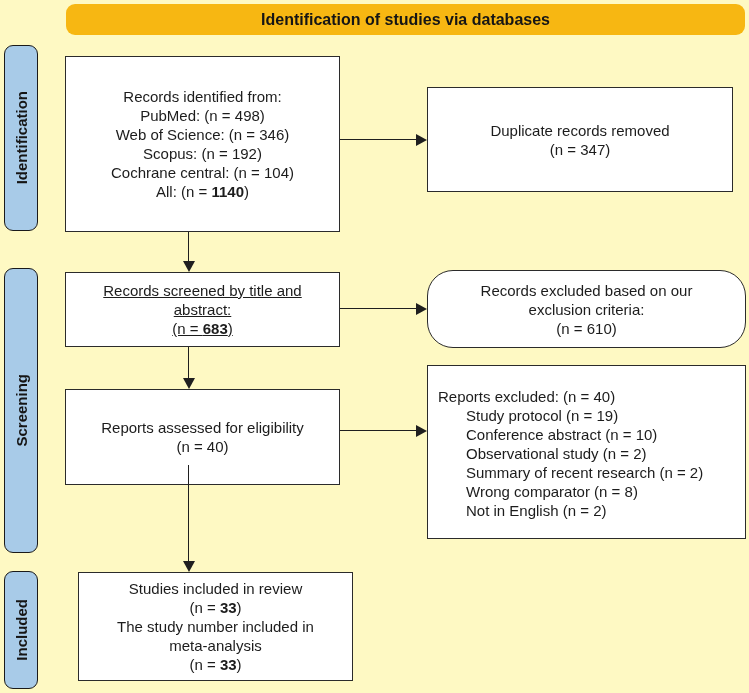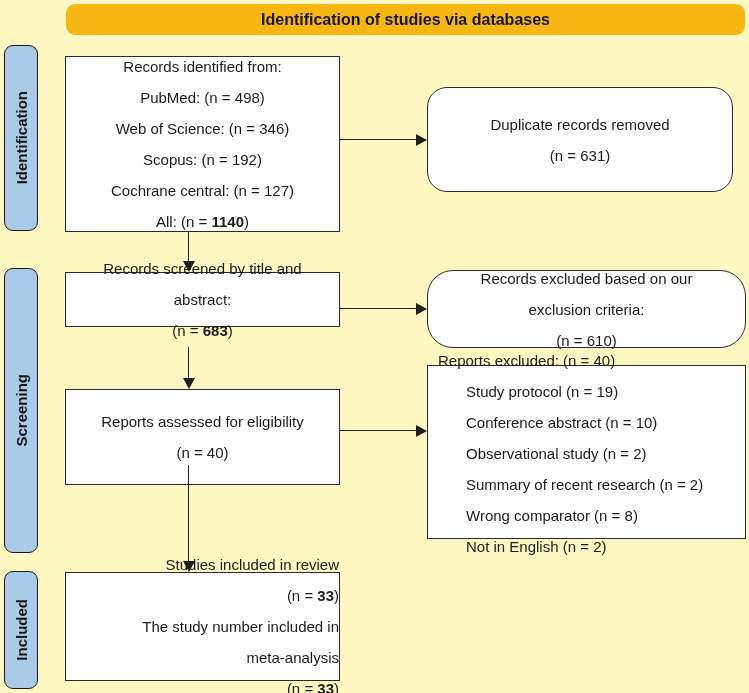--- a/index.html
+++ b/index.html
@@ -48,21 +48,20 @@
   .box {
     position: absolute;
     background: #ffffff;
     border: 1.6px solid var(--box-border);
     box-sizing: border-box;
     display: flex; flex-direction: column;
     align-items: center; justify-content: center;
     text-align: center;
     font-size: 15px;
     line-height: 19px;
-    gap: 12px;
   }
   .box.align-left {
     align-items: stretch;
     justify-content: center;
     text-align: left;
     padding: 8px 22px 6px 10px;
   }
   .line { white-space: nowrap; }
   .line.indent { padding-left: 28px; }
   .bold { font-weight: bold; }
@@ -108,46 +107,46 @@
   </div>
   <div class="stage" style="top:571px;height:118px;">
     <span class="vtext">Included</span>
   </div>
 
   <div class="box" style="left:65px;top:56px;width:275px;height:176px;">
       <div class="line"><span>Records identified from:</span></div>
       <div class="line"><span>PubMed: (n = 498)</span></div>
       <div class="line"><span>Web of Science: (n = 346)</span></div>
       <div class="line"><span>Scopus: (n = 192)</span></div>
-      <div class="line"><span>Cochrane central: (n = 127)</span></div>
+      <div class="line"><span>Cochrane central: (n = 104)</span></div>
       <div class="line"><span>All: (n = </span><span class="bold">1140</span><span>)</span></div>
     </div>
 
-  <div class="box" style="left:65px;top:272px;width:275px;height:55px;">
+  <div class="box" style="left:65px;top:272px;width:275px;height:75px;text-decoration:underline;">
       <div class="line"><span>Records screened by title and</span></div>
       <div class="line"><span>abstract:</span></div>
       <div class="line"><span>(n = </span><span class="bold">683</span><span>)</span></div>
     </div>
 
   <div class="box" style="left:65px;top:389px;width:275px;height:96px;">
       <div class="line"><span>Reports assessed for eligibility</span></div>
       <div class="line"><span>(n = 40)</span></div>
     </div>
 
-  <div class="box" style="left:65px;top:572px;width:275px;height:109px;align-items:flex-end;">
+  <div class="box" style="left:78px;top:572px;width:275px;height:109px;">
       <div class="line"><span>Studies included in review</span></div>
       <div class="line"><span>(n = </span><span class="bold">33</span><span>)</span></div>
       <div class="line"><span>The study number included in</span></div>
       <div class="line"><span>meta-analysis</span></div>
       <div class="line"><span>(n = </span><span class="bold">33</span><span>)</span></div>
     </div>
 
-  <div class="box" style="left:427px;top:87px;width:306px;height:105px;border-radius:20px;">
+  <div class="box" style="left:427px;top:87px;width:306px;height:105px;">
       <div class="line"><span>Duplicate records removed</span></div>
-      <div class="line"><span>(n = 631)</span></div>
+      <div class="line"><span>(n = 347)</span></div>
     </div>
 
   <div class="box" style="left:427px;top:270px;width:319px;height:78px;border-radius:26px;">
       <div class="line"><span>Records excluded based on our</span></div>
       <div class="line"><span>exclusion criteria:</span></div>
       <div class="line"><span>(n = 610)</span></div>
     </div>
 
   <div class="box align-left" style="left:427px;top:365px;width:319px;height:174px;">
       <div class="line"><span>Reports excluded: (n = 40)</span></div>

